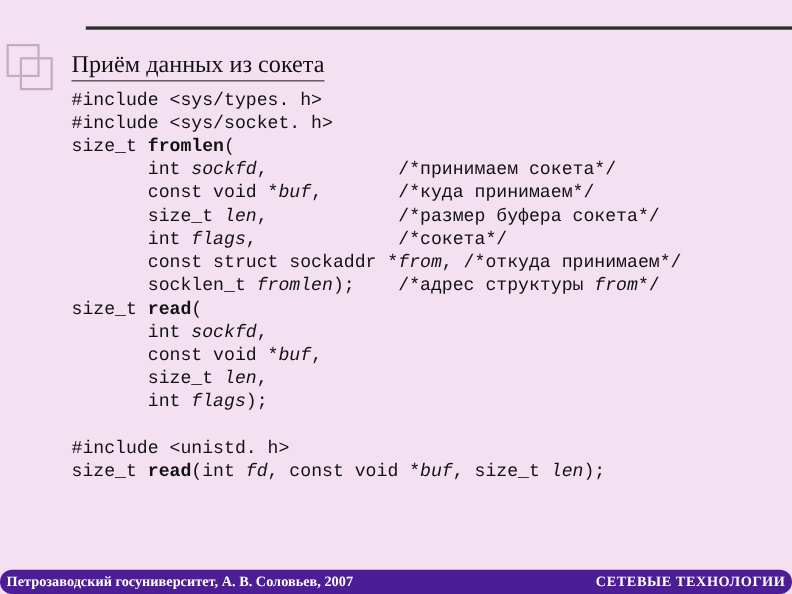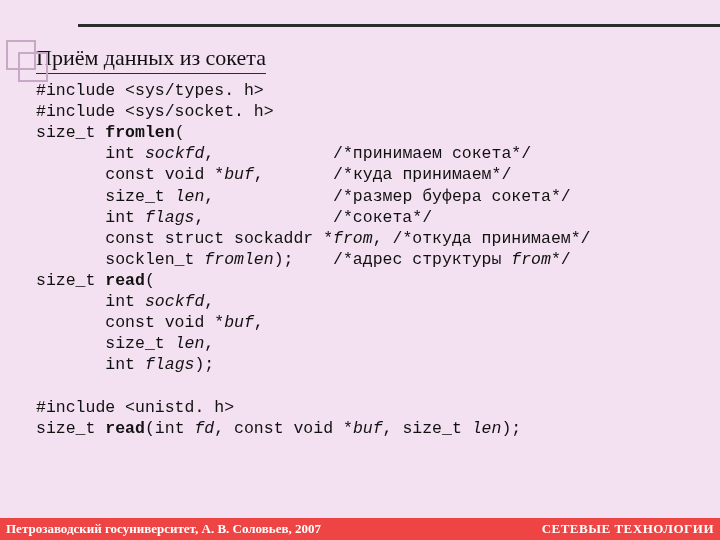--- a/index.html
+++ b/index.html
@@ -41,21 +41,21 @@
   }
   .deco-square .sq {
     position: absolute;
     border: 2px solid #c7a8c5;
     background: transparent;
   }
   .deco-square .sq1 { width: 30px; height: 30px; left: 6px; top: 0; }
   .deco-square .sq2 { width: 30px; height: 30px; left: 18px; top: 12px; }
 
   .content {
-    padding: 18px 30px 0 36px;
+    padding: 18px 30px 0 65px;
   }
   .subtitle {
     font-family: "Times New Roman", serif;
     font-size: 22px;
     color: #111;
     border-bottom: 1.5px solid #2c2c2c;
     display: inline-block;
     padding-bottom: 2px;
     margin-bottom: 6px;
   }
@@ -68,29 +68,30 @@
   }
   .code .b { font-weight: bold; }
   .code .i { font-style: italic; }
 
   .footer {
     position: absolute;
     bottom: 0;
     left: 0;
     width: 100%;
     height: 22px;
-    background: #ef4444;
+    background: #4c1d95;
     color: #fff;
     font-family: "Times New Roman", serif;
     font-size: 13px;
     font-weight: bold;
     display: flex;
     justify-content: space-between;
     align-items: center;
     padding: 0 6px;
+    border-radius: 11px;
   }
   .footer .right { letter-spacing: 0.5px; text-align: center; }
 </style>
 </head>
 <body>
 
 <div class="slide">
 
   <div class="deco-square">
     <div class="sq sq1"></div>

